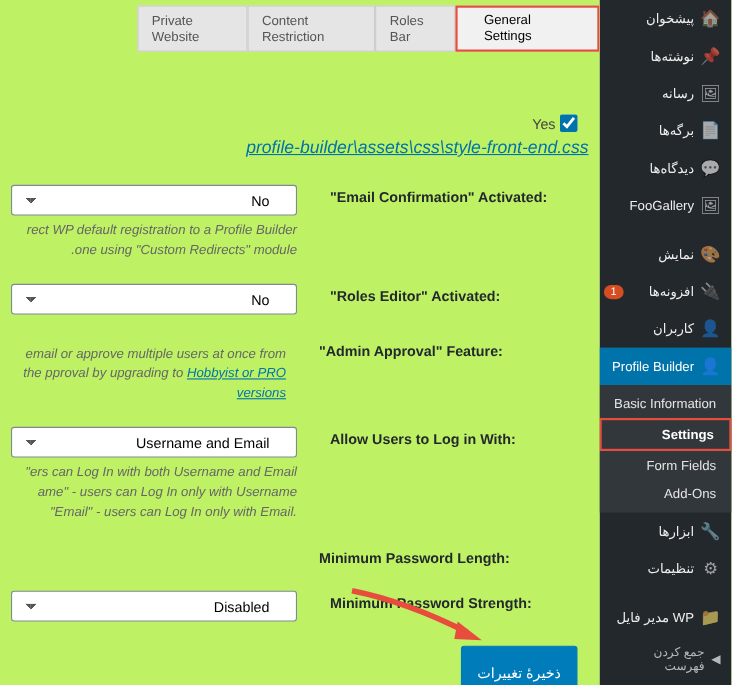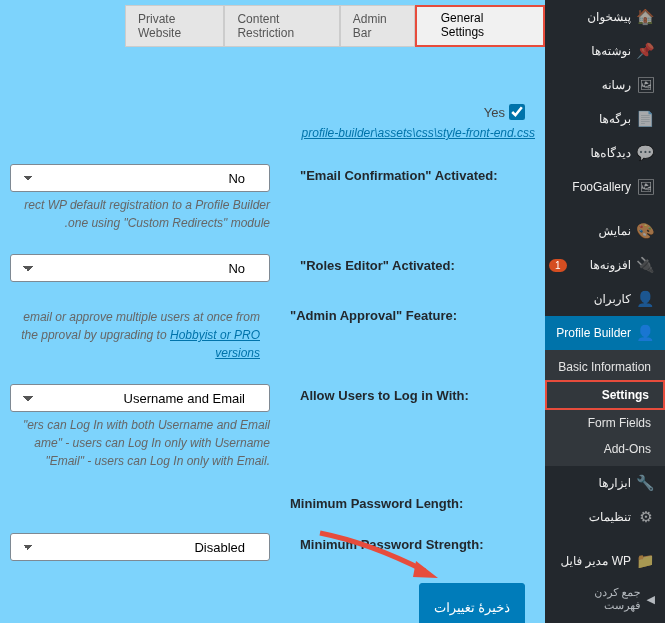--- a/index.html
+++ b/index.html
@@ -21,21 +21,21 @@
 .submenu-item.current { color: #fff; font-weight: bold; }
 .submenu-highlight { border: 2px solid #e74c3c; }
 .sidebar-badge {
   background: #d54e21; color: #fff; border-radius: 9px; font-size: 10px;
   padding: 1px 6px; margin-right: auto;
 }
 .collapse-item { padding: 8px 10px; color: #b4b9be; font-size: 11px; display: flex; align-items: center; gap: 6px; cursor: pointer; }
 
 .content {
   position: absolute; right: 120px; left: 0; top: 0; bottom: 0;
-  background: #7dd3fc; padding: 0; direction: ltr; overflow: hidden;
+  background: #bef264; padding: 0; direction: ltr; overflow: hidden;
 }
 
 .tabs { display: flex; gap: 0; margin: 5px 0 10px 0; direction: ltr; padding-left: 125px; }
 .tab {
   background: #e5e5e5; border: 1px solid #ccc; padding: 6px 12px; font-size: 12px;
   color: #555; cursor: pointer;
 }
 .tab.active { background: #f1f1f1; border-bottom-color: #f1f1f1; color: #000; }
 .tab-highlight { border: 2px solid #e74c3c !important; padding: 4px 24px; }
 
@@ -51,21 +51,21 @@
 .form-input {
   width: 230px; height: 28px; border: 1px solid #7e8993; border-radius: 3px;
   background: #fff; font-size: 13px; padding: 0 8px;
 }
 .help-text { font-size: 12px; color: #666; font-style: italic; margin-top: 4px; text-align: right; direction: ltr; line-height: 1.5; }
 .help-text a { color: #0073aa; text-decoration: underline; }
 .checkbox-row { display: flex; direction: rtl; padding: 6px 20px 6px 10px; align-items: flex-start; gap: 30px; }
 .checkbox-wrap { flex: 1; text-align: right; direction: ltr; display: flex; align-items: center; justify-content: flex-end; gap: 4px; margin-top: 41px; }
 .checkbox-wrap input[type=checkbox] { width: 16px; height: 16px; accent-color: #0073aa; }
 .checkbox-wrap label { font-size: 13px; color: #444; }
-.link-text { font-size: 12px; color: #0073aa; text-decoration: underline; font-style: italic; direction: ltr; text-align: right; padding: 0 10px 8px 1px; }
+.link-text { font-size: 16px; color: #0073aa; text-decoration: underline; font-style: italic; direction: ltr; text-align: right; padding: 0 10px 8px 1px; }
 
 .save-btn {
   background: #007cba; color: #fff; border: 1px solid #007cba; border-radius: 3px;
   padding: 16px 14px; font-size: 13px; cursor: pointer; margin: 16px 20px 10px 0; float: right;
 }
 
 .arrow-svg { position: absolute; bottom: -26px; left: 310px; width: 140px; height: 70px; pointer-events: none; z-index: 10; }
 
 .spacer { height: 10px; }
 </style>
@@ -138,21 +138,21 @@
       <span class="icon">◀</span>
       <span>جمع کردن فهرست</span>
     </div>
 </div>
 
 <div class="content">
 
   <div class="tabs">
     <div class="tab">Private Website</div>
     <div class="tab">Content Restriction</div>
-    <div class="tab">Admin Bar</div>
+    <div class="tab">Roles Bar</div>
     <div class="tab active tab-highlight">General Settings</div>
   </div>
 
   <div class="checkbox-row">
     <div class="checkbox-wrap">
       <label>Yes</label>
       <input type="checkbox" checked="" style="">
     </div>
   </div>
   <div class="link-text"><a>profile-builder\assets\css\style-front-end.css</a></div>

